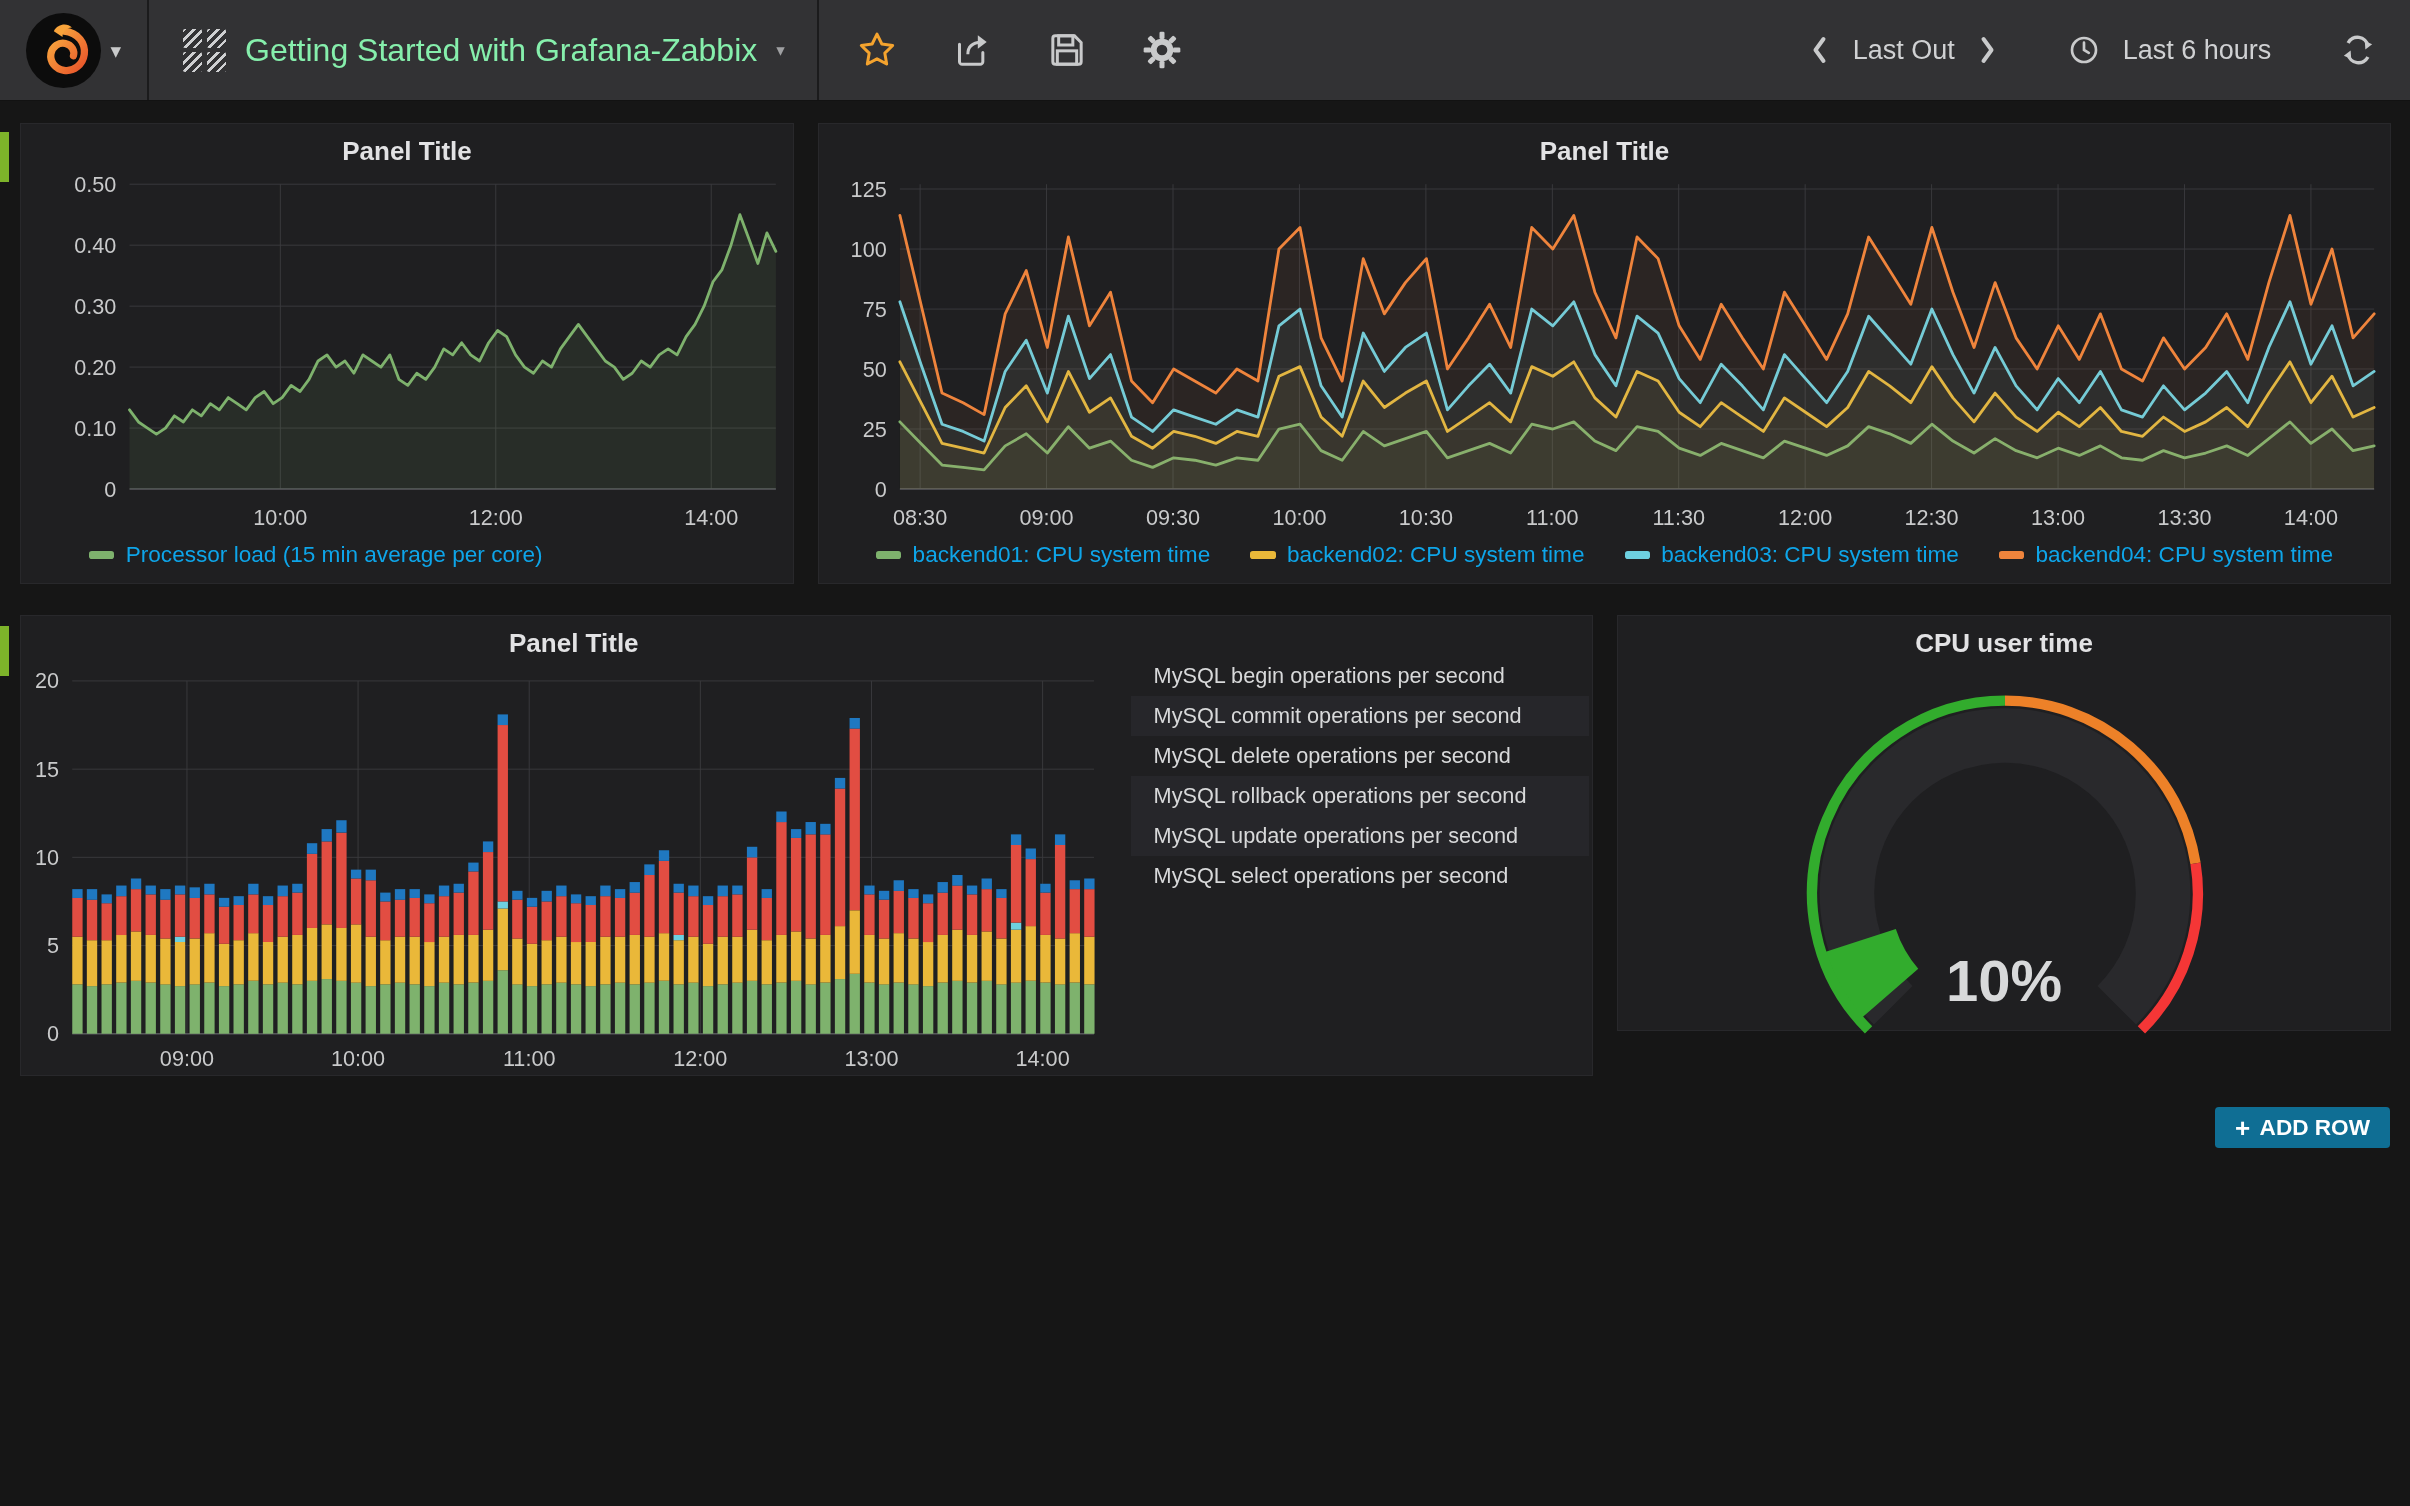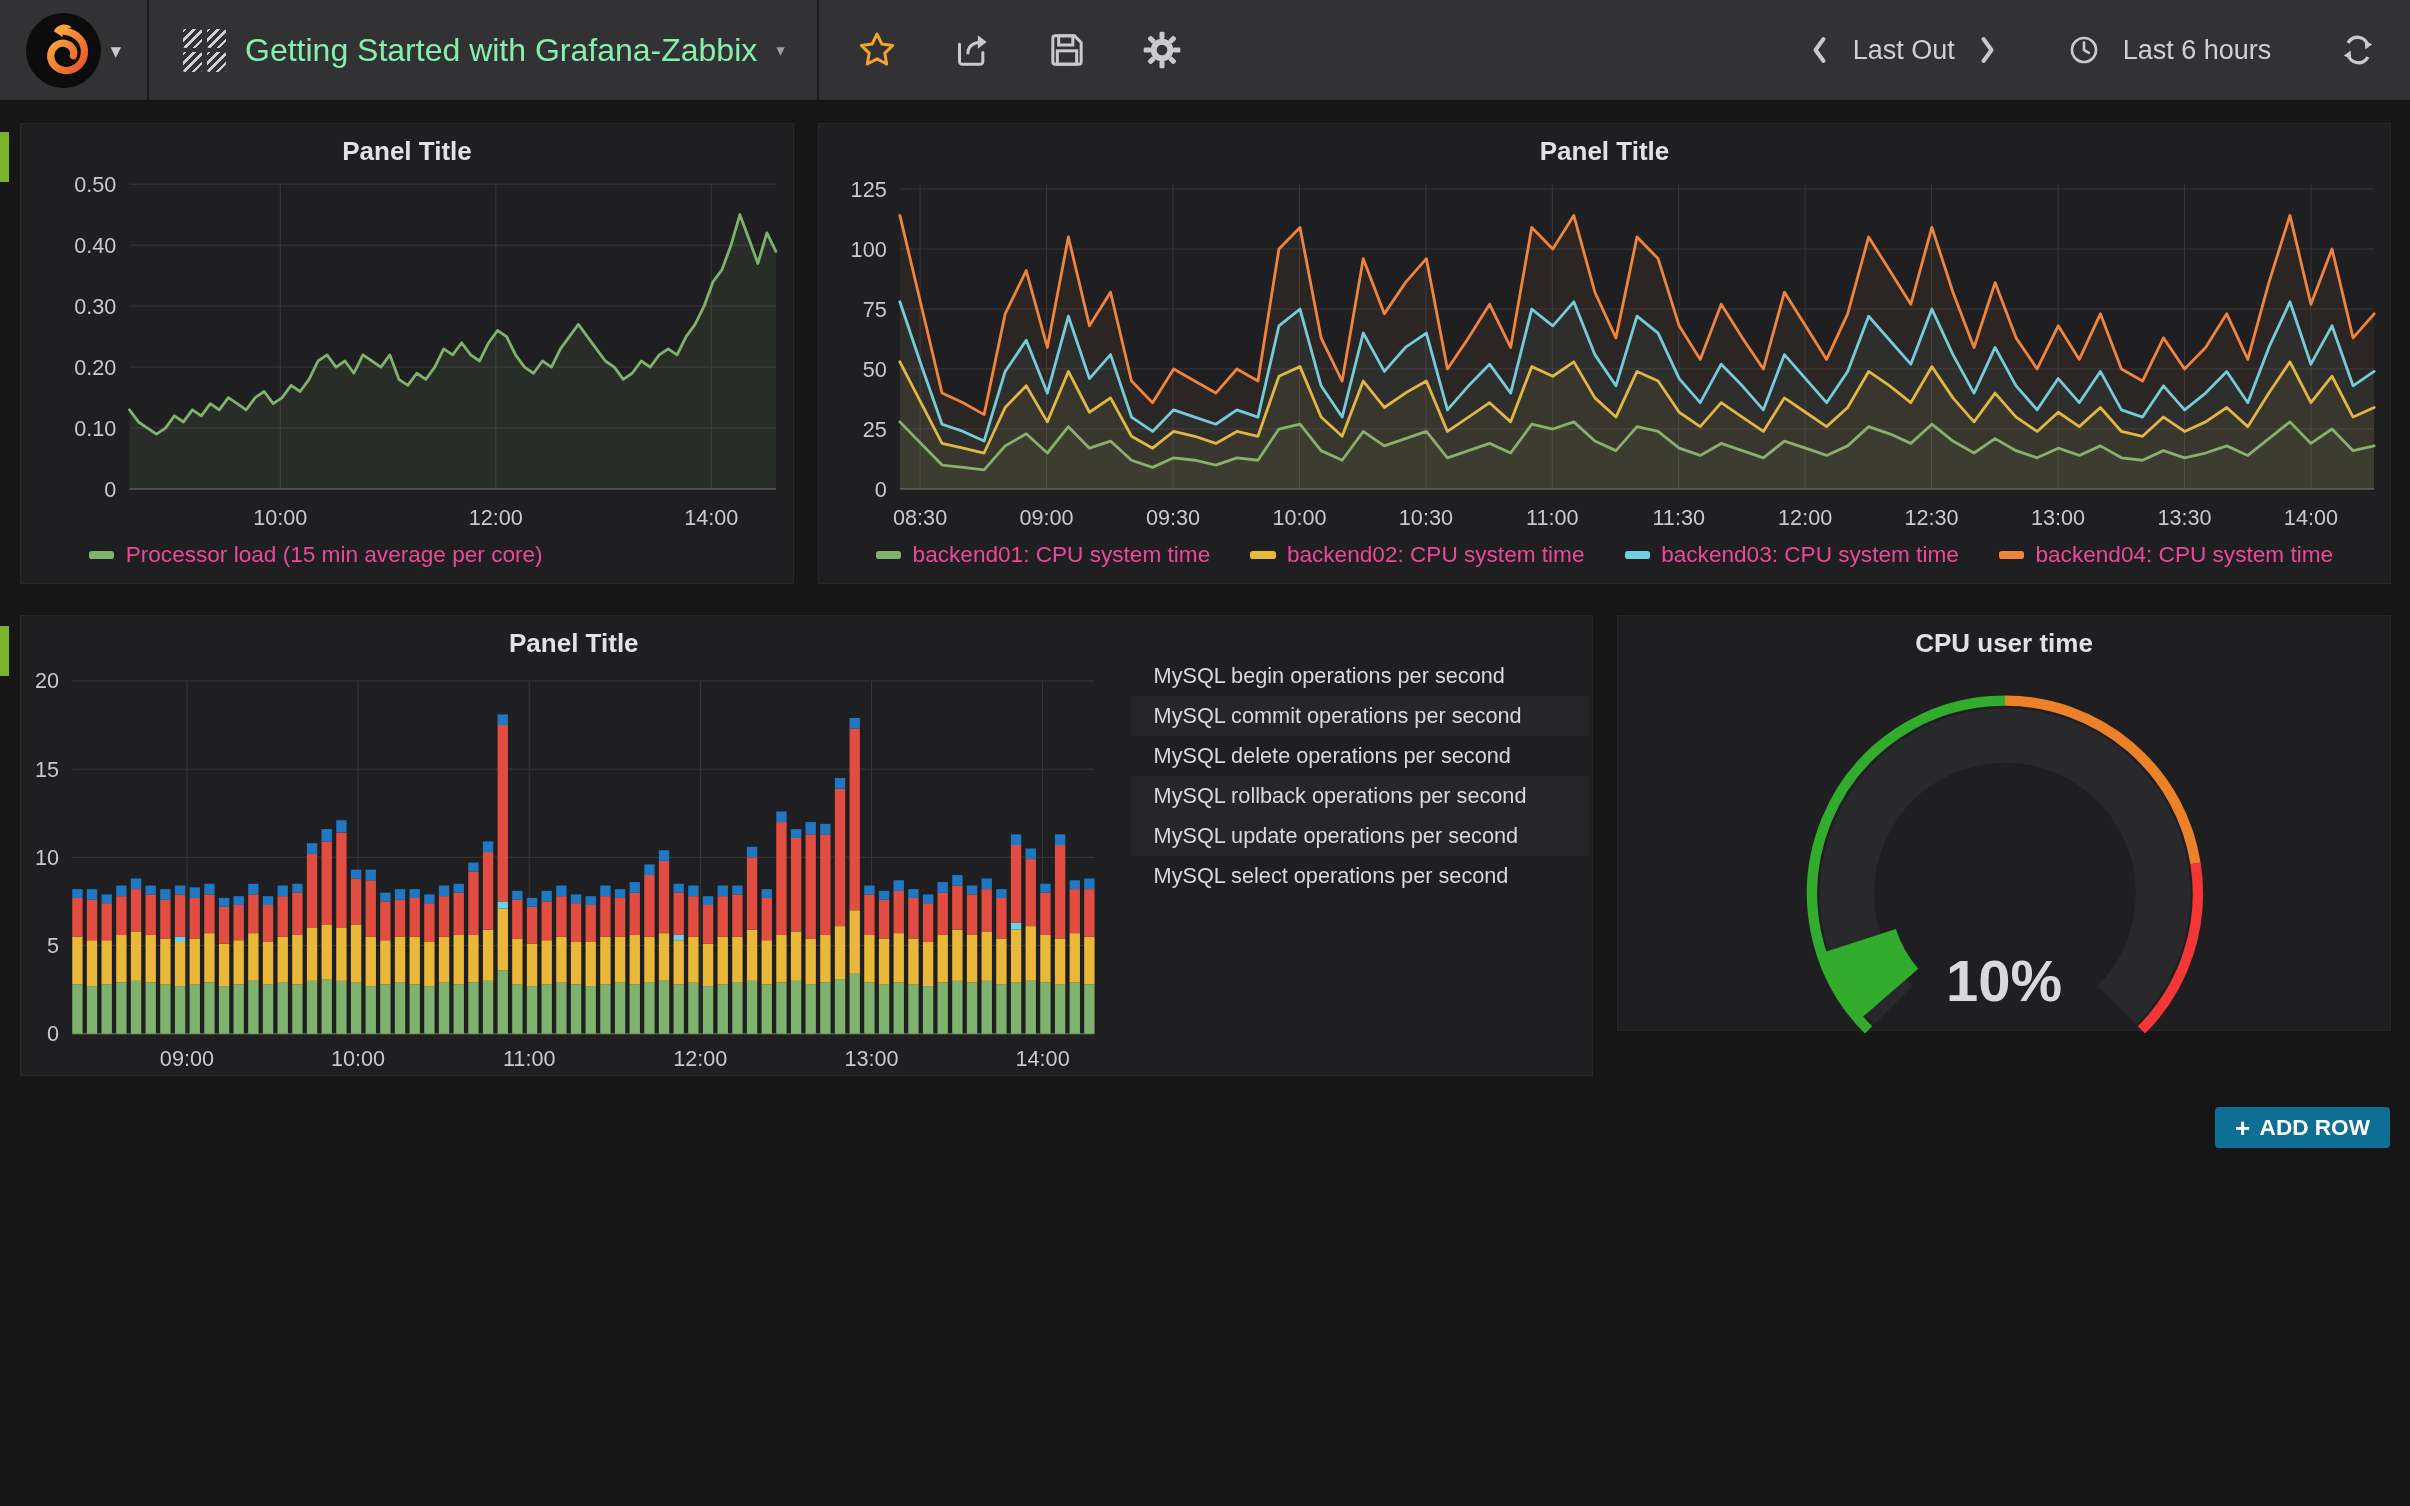--- a/index.html
+++ b/index.html
@@ -26,21 +26,21 @@
   .gap-lg{width:24.5px;}
   
   .panel{position:absolute;background:#1f1f21;border:0.9px solid #28282b;box-sizing:border-box;}
   .panel-title{position:absolute;left:0;right:0;top:0;margin:12px;text-align:center;
     font-size:26px;font-weight:bold;color:#e2e2e4;cursor:pointer;}
   .panel svg.chart{position:absolute;left:0;top:0;}
   .tick{font-family:"Liberation Sans",sans-serif;font-size:23px;fill:#c9cacb;}
   .grid{stroke:#3b3b3e;stroke-width:1;}
   .axisline{stroke:#55555a;stroke-width:1.5;}
   
-  .legend{position:absolute;display:flex;align-items:center;font-size:22.6px;color:#ec4899;}
+  .legend{position:absolute;display:flex;align-items:center;font-size:22.6px;color:#0ea5e9;}
   .legend-item{display:flex;align-items:center;gap:11.3px;cursor:pointer;white-space:nowrap;}
   .legend .dash{display:inline-block;width:25.4px;height:7.5px;border-radius:2.8px;background:#888;}
   .legend-p1{left:68px;top:418px;}
   .legend-p2{left:0;right:0;top:418px;justify-content:center;gap:40px;}
   .legend-col{position:absolute;left:1110px;top:40px;display:flex;flex-direction:column;width:458px;}
   .legend-col .legend-item{height:40px;padding-left:11.3px;box-sizing:border-box;font-size:21.7px;}
   .legend-col .legend-item.alt{background:#26262a;}
   
   .gauge-value{position:absolute;left:0;right:0;top:331px;text-align:center;
     font-size:58px;font-weight:bold;color:#d8d9da;}

